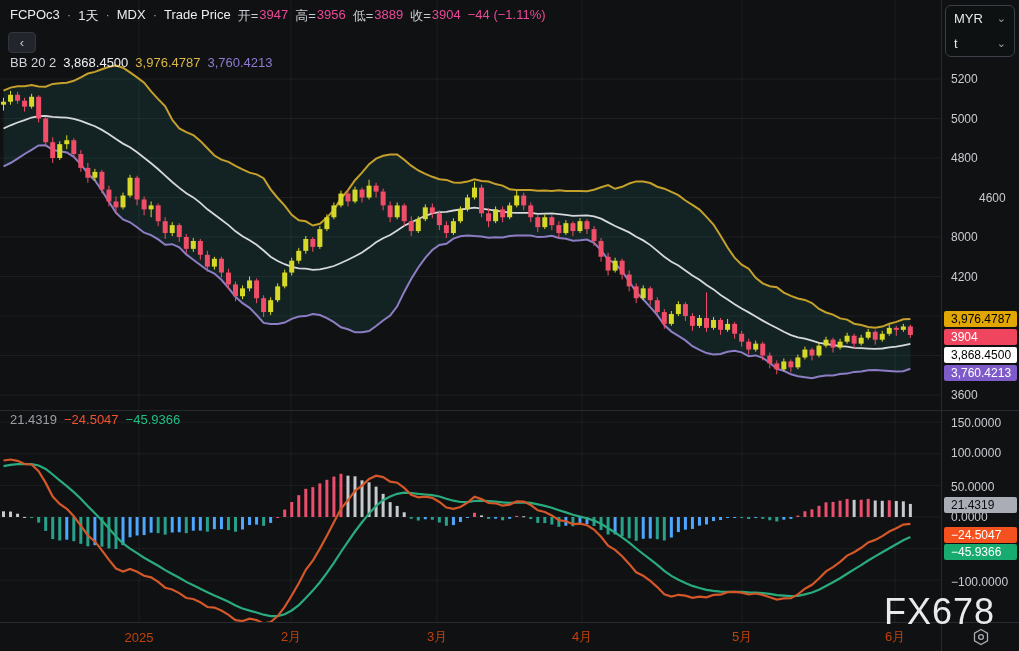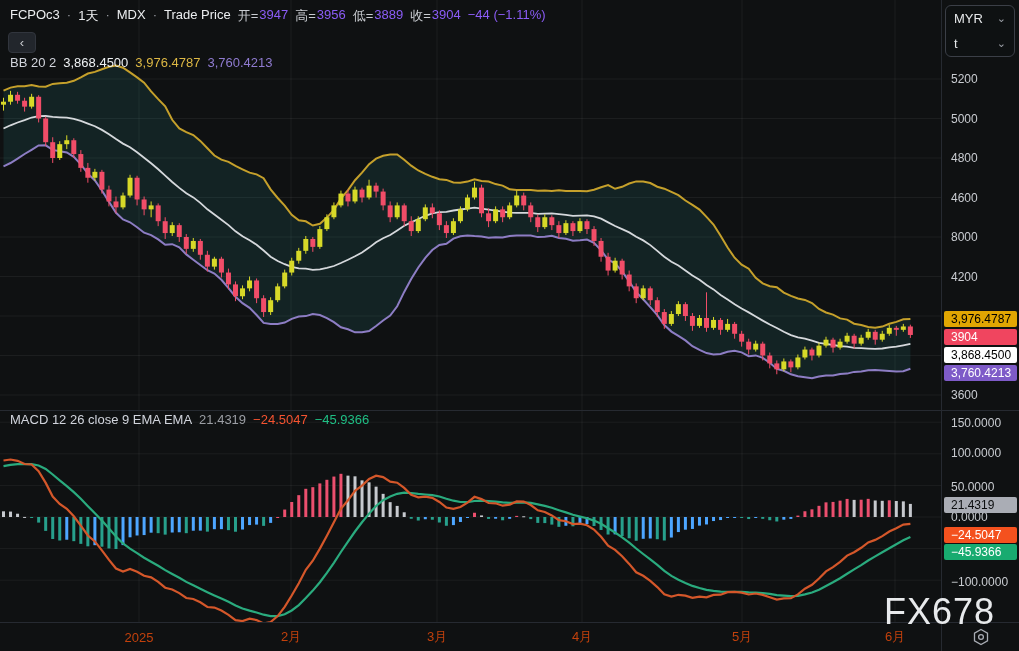--- a/index.html
+++ b/index.html
@@ -8,21 +8,21 @@
   svg{position:absolute;left:0;display:block;}
   #price-svg{top:0;}
   #macd-svg{top:410px;}
   .hsep{position:absolute;left:0;width:1019px;height:1px;background:#262a31;z-index:5;}
   .vsep{position:absolute;left:941px;top:0;width:1px;height:651px;background:#262a31;z-index:5;}
   .legend{position:absolute;z-index:6;font-size:13px;display:flex;gap:7px;white-space:nowrap;}
   .legend .sym{color:#eceef0;}
   .legend .dim{color:#9b9ea4;}
   .legend .ohlc-item{display:flex;gap:1px;}
   .legend .ohlc-label{color:#c9ccd1;}
-  .legend .val-red{color:#8b5cf6;}
+  .legend .val-red{color:#ec4899;}
   .bb-white{color:#eef1f3;}
   .bb-yellow{color:#ddb844;}
   .bb-purple{color:#8f7bd0;}
   .macd-gray{color:#9b9ea4;}
   .macd-orange{color:#f55330;}
   .macd-green{color:#1fbf84;}
   .back-btn{position:absolute;left:8px;top:32px;width:28px;height:21px;background:#22262c;border:1px solid #31353d;
     border-radius:4px;color:#c8cbd0;z-index:6;display:flex;align-items:center;justify-content:center;
     font-size:13px;cursor:pointer;padding:0;}
   .price-axis{position:absolute;left:942px;top:0;width:77px;height:622px;z-index:4;}
@@ -516,41 +516,40 @@
   </button>
 
   <div class="legend" style="left:10px;top:55px">
     <span>BB 20 2</span>
     <span class="bb-white">3,868.4500</span>
     <span class="bb-yellow">3,976.4787</span>
     <span class="bb-purple">3,760.4213</span>
   </div>
 
   <div class="legend" style="left:10px;top:412px">
-    <span>MACD 12 26 close 9 EMA EMA</span>
     <span class="macd-gray">21.4319</span>
     <span class="macd-orange">−24.5047</span>
     <span class="macd-green">−45.9366</span>
   </div>
 
   <div class="price-axis" id="price-axis">
     <div class="controls">
       <div class="ctrl-row">
         <span>MYR</span>
         <span class="chev">⌄</span>
       </div>
       <div class="ctrl-row">
         <span>t</span>
         <span class="chev">⌄</span>
       </div>
     </div>
   <div class="axis-label" style="top: 79px;">5200</div>
       <div class="axis-label" style="top: 118.5px;">5000</div>
       <div class="axis-label" style="top: 158px;">4800</div>
-      <div class="axis-label" style="top: 197.5px;">4600</div>
+      <div class="axis-label" style="top: 197.5px; margin-left: 28px;">4600</div>
       <div class="axis-label" style="top: 237px;">8000</div>
       <div class="axis-label" style="top: 276.5px;">4200</div>
       <div class="axis-label" style="top: 395px;">3600</div>
       <div class="axis-label" style="top: 423px; text-align: center;">150.0000</div>
       <div class="axis-label" style="top: 453px;">100.0000</div>
       <div class="axis-label" style="top: 487px;">50.0000</div>
       <div class="axis-label" style="top: 517px;">0.0000</div>
       <div class="axis-label" style="top: 582px;">−100.0000</div>
       <div class="badge" style="top: 311px; background: rgb(225, 166, 2); color: rgb(0, 0, 0);">3,976.4787</div>
       <div class="badge" style="top: 329px; background: rgb(240, 69, 95); color: rgb(255, 255, 255);">3904</div>

